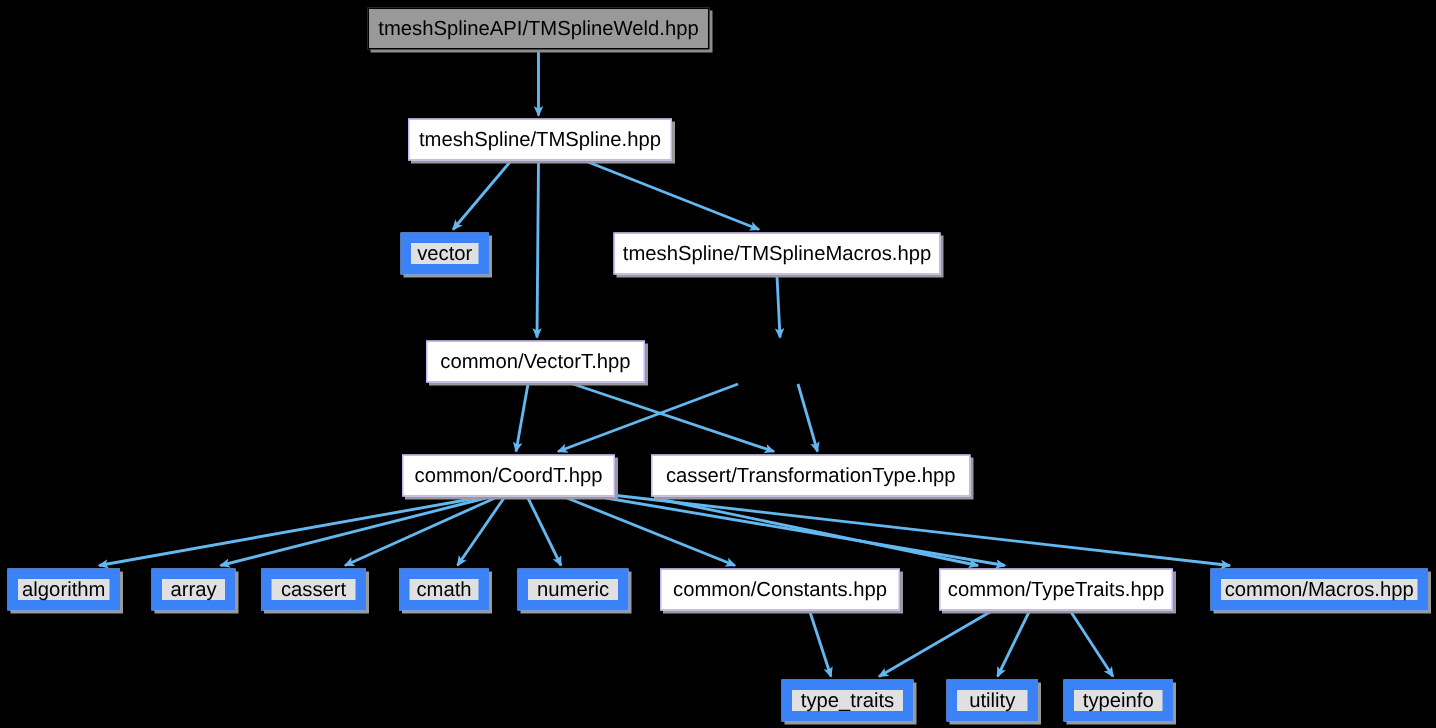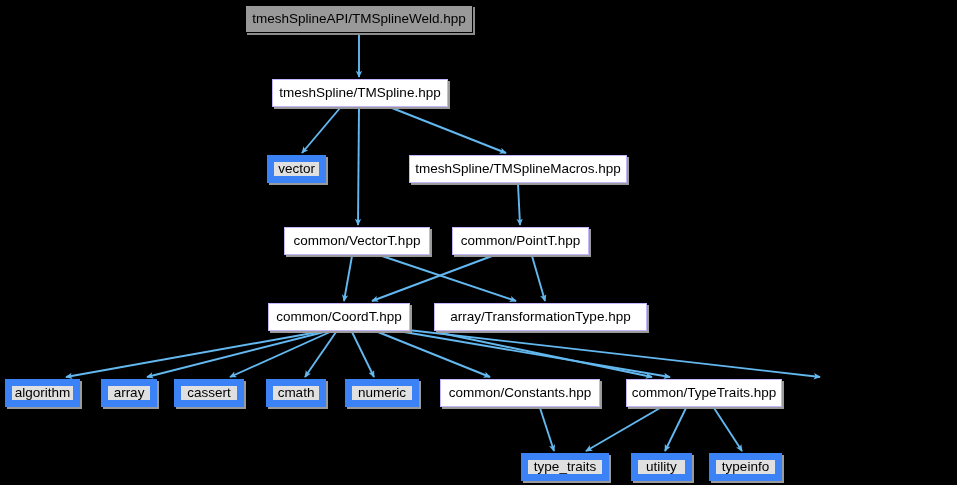--- a/index.html
+++ b/index.html
@@ -103,28 +103,25 @@
     </div>
     <div class="graph-node node-gray" style="left: 267px; top: 155px; width: 59px;">
       <span class="node-label">vector</span>
     </div>
     <div class="graph-node node-white" style="left: 409px; top: 155px; width: 218px;">
       <span class="node-label">tmeshSpline/TMSplineMacros.hpp</span>
     </div>
     <div class="graph-node node-white" style="left: 284px; top: 227px; width: 146px;">
       <span class="node-label">common/VectorT.hpp</span>
     </div>
-    <div class="graph-node node-white" style="left: 452px; top: 227px; width: 137px;">
-      <span class="node-label">common/PointT.hpp</span>
-    </div>
     <div class="graph-node node-white" style="left: 268px; top: 303px; width: 142px;">
       <span class="node-label">common/CoordT.hpp</span>
     </div>
     <div class="graph-node node-white" style="left: 434px; top: 303px; width: 213px;">
-      <span class="node-label">array/TransformationType.hpp</span>
+      <span class="node-label">cassert/TransformationType.hpp</span>
     </div>
     <div class="graph-node node-gray" style="left: 5px; top: 379px; width: 75px;">
       <span class="node-label">algorithm</span>
     </div>
     <div class="graph-node node-gray" style="left: 101px; top: 379px; width: 56px;">
       <span class="node-label">array</span>
     </div>
     <div class="graph-node node-gray" style="left: 174px; top: 379px; width: 70px;">
       <span class="node-label">cassert</span>
     </div>
@@ -133,20 +130,23 @@
     </div>
     <div class="graph-node node-gray" style="left: 345px; top: 379px; width: 74px;">
       <span class="node-label">numeric</span>
     </div>
     <div class="graph-node node-white" style="left: 440px; top: 379px; width: 160px;">
       <span class="node-label">common/Constants.hpp</span>
     </div>
     <div class="graph-node node-white" style="left: 626px; top: 379px; width: 156px;">
       <span class="node-label">common/TypeTraits.hpp</span>
     </div>
+    <div class="graph-node node-gray" style="left: 807px; top: 379px; width: 145px;">
+      <span class="node-label">common/Macros.hpp</span>
+    </div>
     <div class="graph-node node-gray" style="left: 521px; top: 453px; width: 88px;">
       <span class="node-label">type_traits</span>
     </div>
     <div class="graph-node node-gray" style="left: 631px; top: 453px; width: 61px;">
       <span class="node-label">utility</span>
     </div>
     <div class="graph-node node-gray" style="left: 709px; top: 453px; width: 73px;">
       <span class="node-label">typeinfo</span>
     </div>
   </div>

